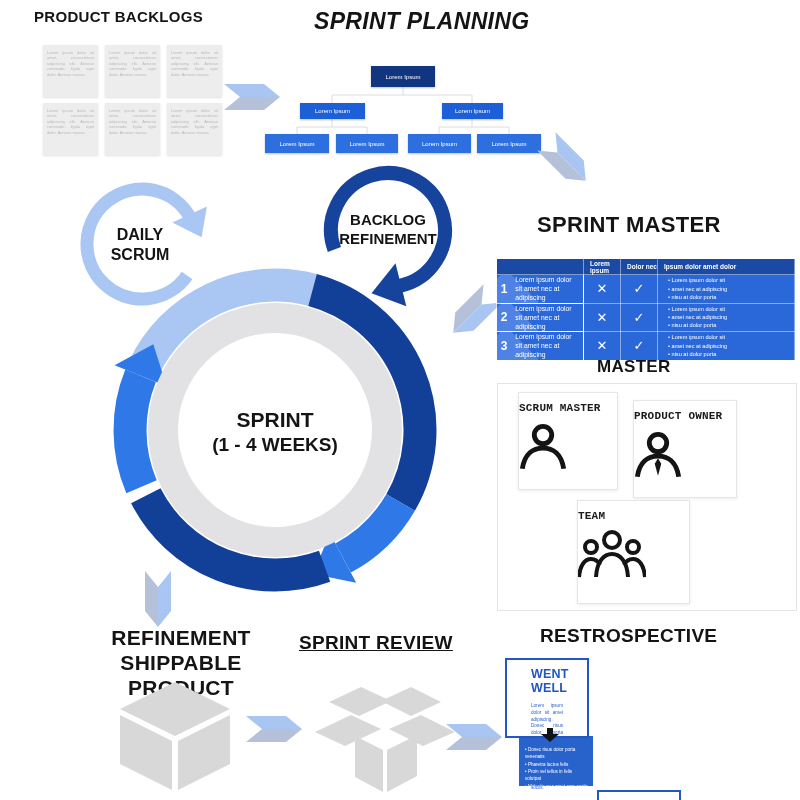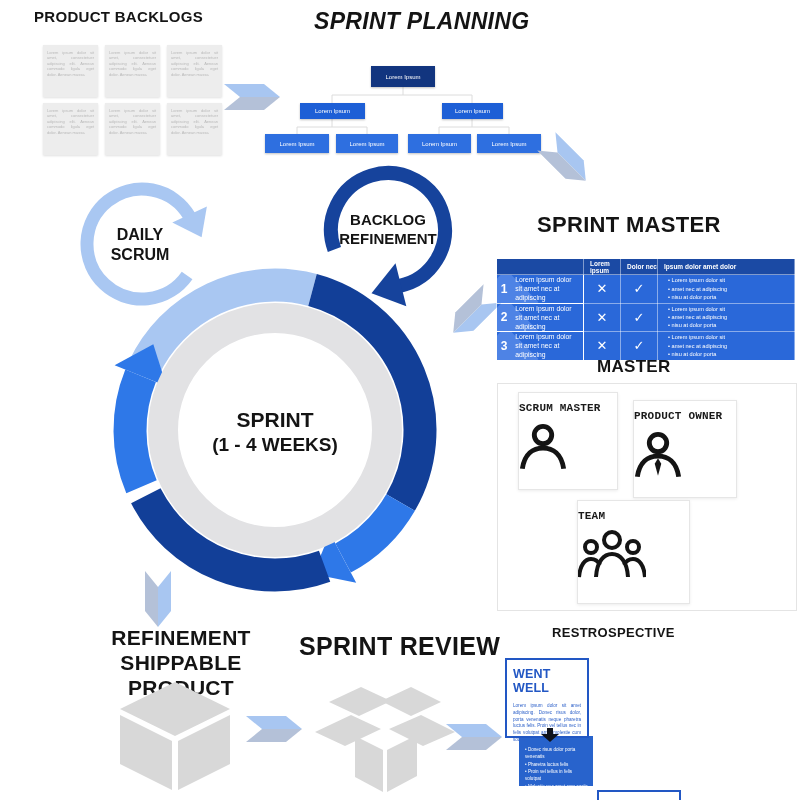--- a/index.html
+++ b/index.html
@@ -27,21 +27,21 @@
   .sb .blts{font-size:5.6px;line-height:1.5;padding-left:10px;}
   .sb .blts div:before{content:"•  ";}
   
   .roles-box{border:1px solid #e4e4e4;background:#fff;}
   .role-card{background:#fff;border:1px solid #e6e6e6;box-shadow:0 1px 3px rgba(0,0,0,.08);
              display:flex;flex-direction:column;align-items:flex-start;box-sizing:border-box;padding-top:9px;font-family:Liberation Mono, monospace;}
   .role-title{font-weight:700;font-size:11px;letter-spacing:.2px;white-space:nowrap;}
   
   .retro-card{width:88px;height:132px;position:relative;}
   .retro-white{position:absolute;left:0;top:0;width:84px;height:80px;background:#fff;
-               border:2px solid #2257c4;box-sizing:border-box;padding:7px 6px;z-index:2;}
+               border:2px solid #2257c4;box-sizing:border-box;padding:7px 24px;z-index:2;}
   .retro-title{color:#2257c4;font-weight:700;font-size:12.5px;line-height:1.15;letter-spacing:.2px;}
   .retro-par{color:#2f62c9;font-size:4.6px;line-height:1.5;margin-top:7px;text-align:justify;}
   .retro-blue{position:absolute;left:14px;top:78px;width:74px;height:50px;background:#2863cc;
               box-sizing:border-box;padding:10px 5px 4px 6px;z-index:1;}
   .retro-blue .blts{color:#fff;font-size:4.6px;line-height:1.6;}
   .retro-blue .blts div:before{content:"•  ";}
   .retro-arrow{position:absolute;left:36px;top:70px;z-index:3;}
   svg text{font-family:"Liberation Sans","DejaVu Sans",sans-serif;}
 </style>
 </head>
@@ -275,33 +275,33 @@
     <div>SHIPPABLE PRODUCT</div>
   </div>
   <svg class="abs" style="left:118px;top:682px;" width="115" height="110">
     <g fill="#d8d8d8">
       <polygon points="57,0 112,27 57,54 2,27"></polygon>
       <polygon points="2,33 54,59 54,108 2,82"></polygon>
       <polygon points="60,59 112,33 112,82 60,108"></polygon>
     </g>
   </svg>
 
-  <div class="abs h1" style="left:299px;top:632px;font-size:25px;">SPRINT REVIEW</div>
+  <div class="abs h1" style="left:299px;top:632px;font-size:19px;text-decoration:underline;">SPRINT REVIEW</div>
   <svg class="abs" style="left:315px;top:682px;" width="140" height="112">
     <g fill="#d8d8d8">
       <polygon points="14,20 46,5 76,19 44,34"></polygon>
       <polygon points="66,19 96,5 126,20 96,34"></polygon>
       <polygon points="0,50 36,33 66,47 30,64"></polygon>
       <polygon points="74,47 106,33 140,50 108,64"></polygon>
       <polygon points="40,54 68,68 68,110 40,95"></polygon>
       <polygon points="72,68 102,53 102,94 72,110"></polygon>
     </g>
   </svg>
 
-  <div class="abs h1" style="left:552px;top:625px;font-size:13px;">RESTROSPECTIVE</div>
+  <div class="abs h1" style="left:540px;top:625px;font-size:19px;">RESTROSPECTIVE</div>
 
   <div class="abs retro-card" style="left:505px;top:658px;">
     <div class="retro-white">
       <div class="retro-title">WENT WELL</div>
       <div class="retro-par">Lorem ipsum dolor sit amet adipiscing. Donec risus dolor, porta venenatis neque pharetra luctus felis. Proin vel tellus nec in felis volutpat amet molestie cum sociis.</div>
     </div>
     <svg class="retro-arrow" width="18" height="14">
       <polygon points="6,0 12,0 12,6 18,6 9,14 0,6 6,6" fill="#10131c"></polygon>
     </svg>
     <div class="retro-blue">

